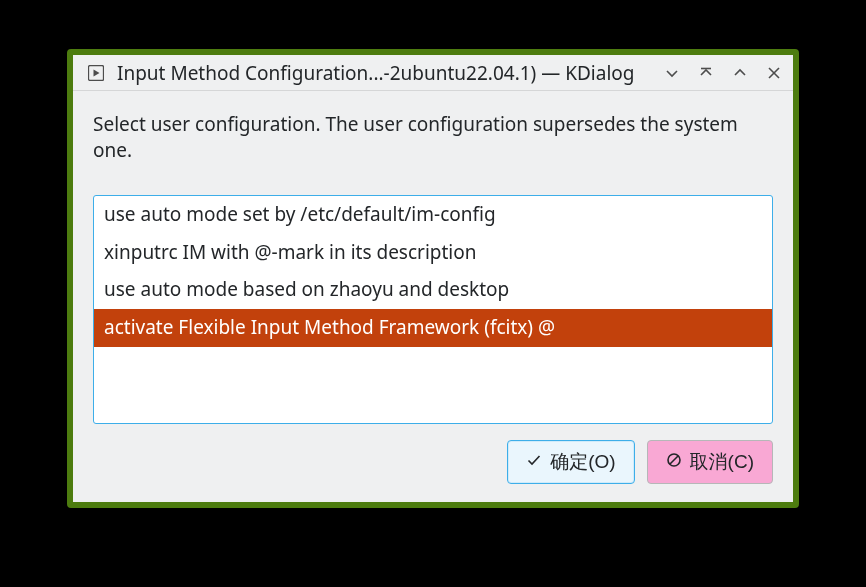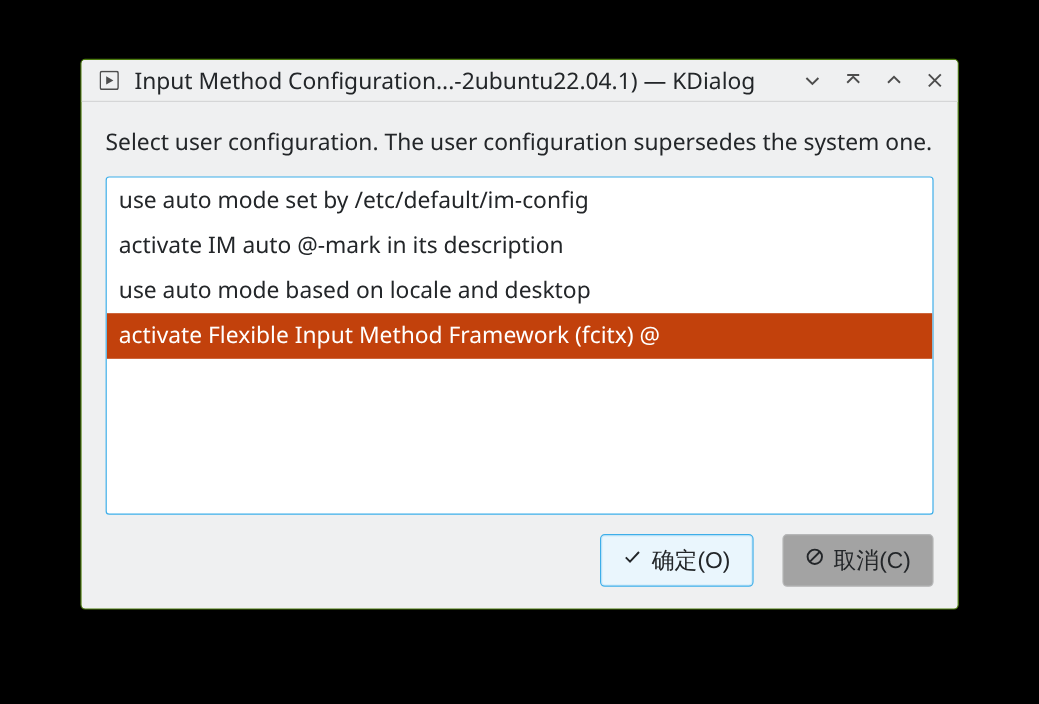--- a/index.html
+++ b/index.html
@@ -12,21 +12,21 @@
       color: #232629;
       position: relative;
     }
     .window {
       position: absolute;
       left: 67px;
       top: 49px;
       width: 732px;
       height: 459px;
       background: #eff0f1;
-      border: 1px solid #4d7c0f;
+      border: 6px solid #4d7c0f;
       border-radius: 4px;
       display: flex;
       flex-direction: column;
       overflow: hidden;
     }
     .titlebar {
       height: 42px;
       display: flex;
       align-items: center;
       padding: 0 6px 0 14px;
@@ -63,57 +63,57 @@
       color: #4d4d4d;
     }
     .content {
       padding: 20px 20px 0 20px;
       display: flex;
       flex-direction: column;
       flex: 1;
     }
     .instruction {
       font-size: 19px;
-      margin-bottom: 16px;
+      margin-bottom: 32px;
       color: #232629;
     }
     .listbox {
       border: 1.5px solid #3daee9;
       border-radius: 3px;
       background: #fff;
-      height: 282px;
+      height: 229px;
       overflow: auto;
       outline: none;
     }
     .list-item {
       padding: 6px 10px 6px 10px;
       font-size: 19px;
       line-height: 1.35;
       cursor: pointer;
       color: #232629;
       white-space: nowrap;
     }
     .list-item.selected {
       background: #c2410c;
       color: #fff;
     }
     .button-row {
       display: flex;
       justify-content: flex-end;
-      gap: 24px;
+      gap: 12px;
       padding: 16px 0 18px 0;
     }
     .btn {
       display: inline-flex;
       align-items: center;
       gap: 8px;
       padding: 8px 18px;
       border: 1px solid #b6b7b8;
       border-radius: 4px;
-      background: #a3a3a3;
+      background: #f9a8d4;
       font-size: 19px;
       cursor: pointer;
       color: #232629;
     }
     .btn.primary {
       border: 1px solid #3daee9;
       box-shadow: inset 0 0 0 1px rgba(61,174,233,0.15);
       background: #eaf6fd;
     }
     .btn svg { width: 16px; height: 16px; }
@@ -155,22 +155,22 @@
           </svg>
       </span>
     </div>
   </div>
 
   <div class="content">
     <div class="instruction">Select user configuration. The user configuration supersedes the system one.</div>
 
     <div class="listbox" id="listbox">
         <div class="list-item">use auto mode set by /etc/default/im-config</div>
-        <div class="list-item">activate IM auto @-mark in its description</div>
-        <div class="list-item">use auto mode based on locale and desktop</div>
+        <div class="list-item">xinputrc IM with @-mark in its description</div>
+        <div class="list-item">use auto mode based on zhaoyu and desktop</div>
         <div class="list-item selected">activate Flexible Input Method Framework (fcitx) @</div>
       </div>
 
     <div class="button-row">
       <button class="btn primary">
         <span>
           <svg viewBox="0 0 16 16">
               <polyline points="2.5,8.5 6,12 13.5,4" fill="none" stroke="#232629" stroke-width="1.6"></polyline>
             </svg>
         </span>

